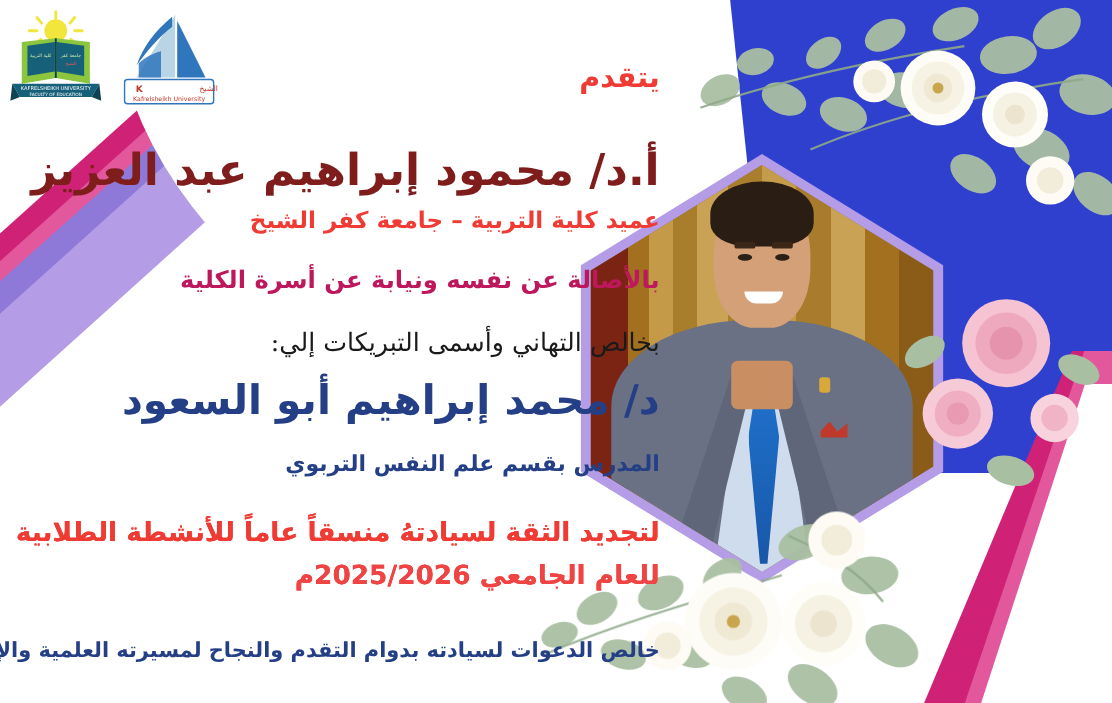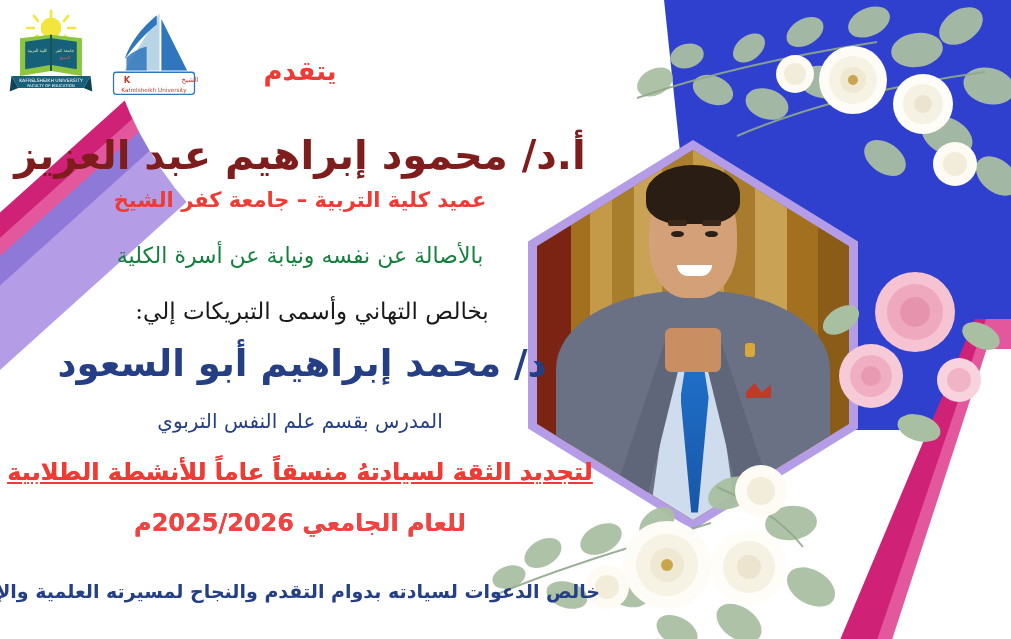--- a/index.html
+++ b/index.html
@@ -129,56 +129,56 @@
 
   
   .logos{position:absolute;left:8px;top:6px;z-index:12;display:flex;gap:14px;align-items:flex-start;}
   .logo-box{position:relative;}
   .logo-kfs{width:92px;height:92px;}
   .logo-fac{width:86px;height:92px;}
 
   
   .content{
     position:absolute;left:0;top:0;width:600px;height:639px;z-index:10;
-    text-align:center;direction:rtl;
+    direction:rtl;
   }
   .line{margin:0;white-space:nowrap;}
   .l-yataqaddam{
     position:absolute;top:56px;left:0;right:0;
     font-size:26px;font-weight:700;color:#ef3b33;
   }
   .l-prof-name{
     position:absolute;top:132px;left:0;right:0;
     font-size:40px;font-weight:700;color:#7f1d1d;letter-spacing:0.5px;
   }
   .l-prof-title{
     position:absolute;top:188px;left:0;right:0;
     font-size:21px;font-weight:700;color:#ef3b33;
   }
   .l-behalf{
     position:absolute;top:243px;left:0;right:0;
-    font-size:22px;font-weight:400;color:#15803d;
+    font-size:22px;font-weight:700;color:#be185d;
   }
   .l-greeting{
     position:absolute;top:298px;left:0;right:0;
     font-size:23px;font-weight:400;color:#1a1a1a;
     font-family:"DejaVu Serif","Liberation Serif",serif;
     margin-left:24px;
   }
   .l-hon-name{
     position:absolute;top:342px;left:4px;right:0;
     font-size:37px;font-weight:700;color:#243f86;
   }
   .l-hon-title{
     position:absolute;top:409px;left:0;right:0;
-    font-size:20px;font-weight:400;color:#243f86;
+    font-size:20px;font-weight:700;color:#243f86;
   }
   .l-occasion{
-    position:absolute;top:458px;left:0;right:0;
-    font-size:24px;font-weight:700;color:#ef3b33;text-decoration:underline;
+    position:absolute;top:470px;left:0;right:0;
+    font-size:24px;font-weight:700;color:#ef3b33;
   }
   .l-year{
     position:absolute;top:509px;left:0;right:0;
     font-size:24px;font-weight:700;color:#ef4444;
   }
   .l-wishes{
     position:absolute;top:580px;left:0;right:0;
     font-size:19px;font-weight:700;color:#243f86;
   }
   .l-occasion, .l-year{ text-shadow:0 0 0 #ef3b33; }

